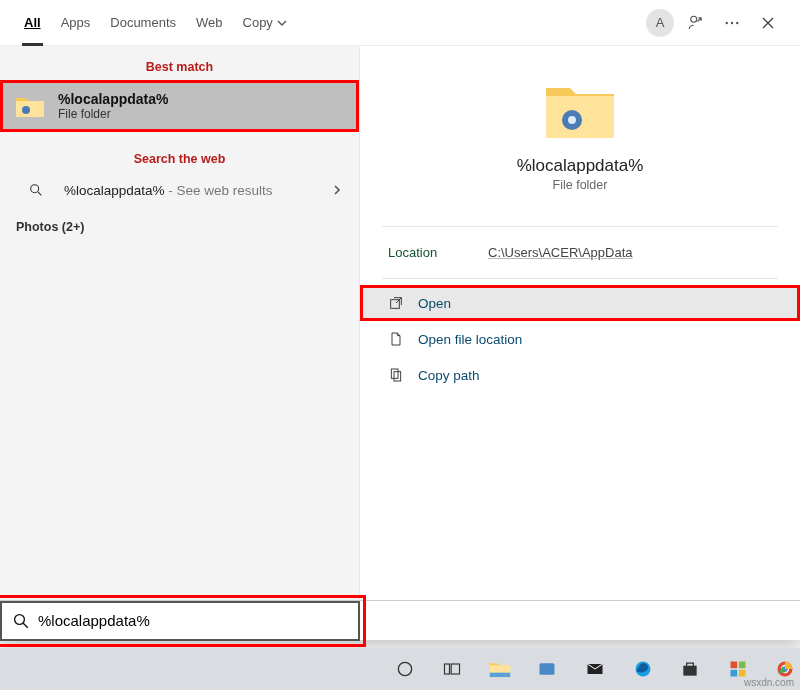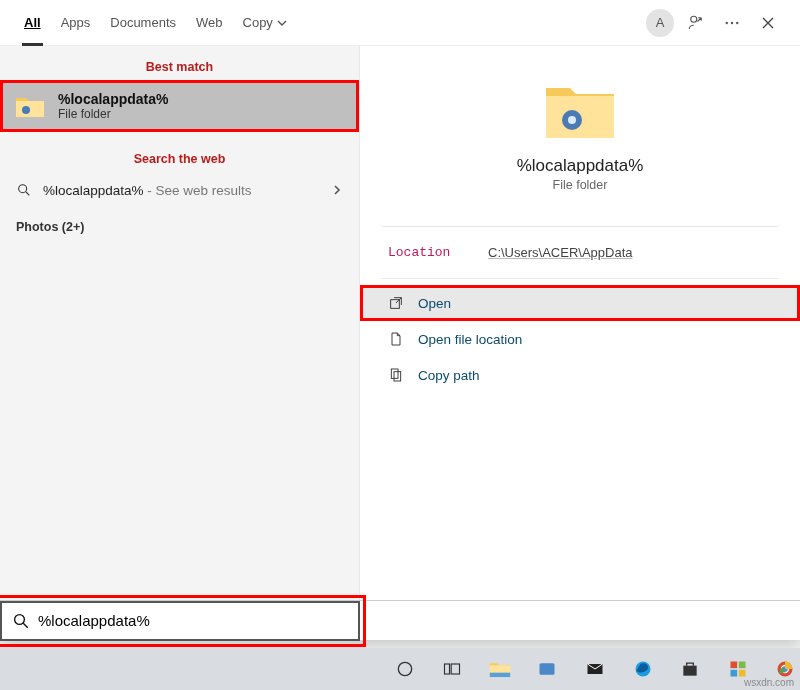--- a/index.html
+++ b/index.html
@@ -20,36 +20,36 @@
   .body { flex: 1; display: flex; min-height: 0; }
 
   
   .left { width: 360px; background: #f4f4f4; border-right: 1px solid #e8e8e8; display: flex; flex-direction: column; padding-top: 6px; }
   .section-label { font-size: 12.5px; font-weight: 600; color: #b91c1c; padding: 8px 16px 6px; text-align: center; }
   .best-match { display: flex; align-items: center; gap: 12px; padding: 10px 14px; background: #bfbfbf; margin: 0; outline: 3px solid red; outline-offset: -3px; cursor: pointer; }
   .best-match .icon-wrap { width: 32px; height: 32px; display: flex; align-items: center; justify-content: center; }
   .best-match .info .title { font-size: 14px; font-weight: 600; color: #111; }
   .best-match .info .sub   { font-size: 12px; color: #333; }
 
-  .web-result { display: flex; align-items: center; padding: 10px 16px; gap: 11px; cursor: pointer; }
+  .web-result { display: flex; align-items: center; padding: 10px 16px; gap: 20px; cursor: pointer; margin-left: 12px; }
   .web-result .txt { flex: 1; font-size: 13.5px; color: #222; }
   .web-result .txt .hint { color: #777; }
   .web-result svg.chev { margin-left: auto; }
 
   .photos-label { font-size: 12.5px; font-weight: 600; color: #333; padding: 12px 16px; }
 
   
   .right { flex: 1; display: flex; flex-direction: column; }
   .preview { display: flex; flex-direction: column; align-items: center; padding: 28px 0 18px; }
   .big-icon { width: 80px; height: 70px; margin-bottom: 12px; }
   .preview-title { font-size: 17px; color: #222; margin-bottom: 2px; }
   .preview-sub   { font-size: 12.5px; color: #666; margin-bottom: 16px;}
   .divider { height: 1px; background: #e6e6e6; margin: 0 22px; }
   .kv-row { display: flex; padding: 18px 28px; font-size: 13px; }
-  .kv-row .k { width: 100px; color: #be185d; font-family: Liberation Mono, monospace; }
+  .kv-row .k { width: 100px; color: #14532d; }
   .kv-row .v { color: #444; text-decoration: underline; text-decoration-color: #bbb; cursor: pointer; }
 
   .actions { margin-top: 6px; }
   .action { display: flex; align-items: center; gap: 14px; padding: 10px 28px; font-size: 13.5px; color: #0c4a6e; cursor: pointer; }
   .action.primary { background: #e8e8e8; outline: 3px solid red; outline-offset: -3px; }
   .action svg { flex-shrink: 0; }
 
   
   .search-row { height: 40px; border-top: 1px solid #ccc; display: flex; align-items: center; background: #fff; }
   .search-box { display:flex; align-items:center; gap:8px; height: 40px; padding: 0 10px; width: 360px; border: 2px solid #555; outline: 3px solid red; outline-offset: 3px; background:#fff; }

